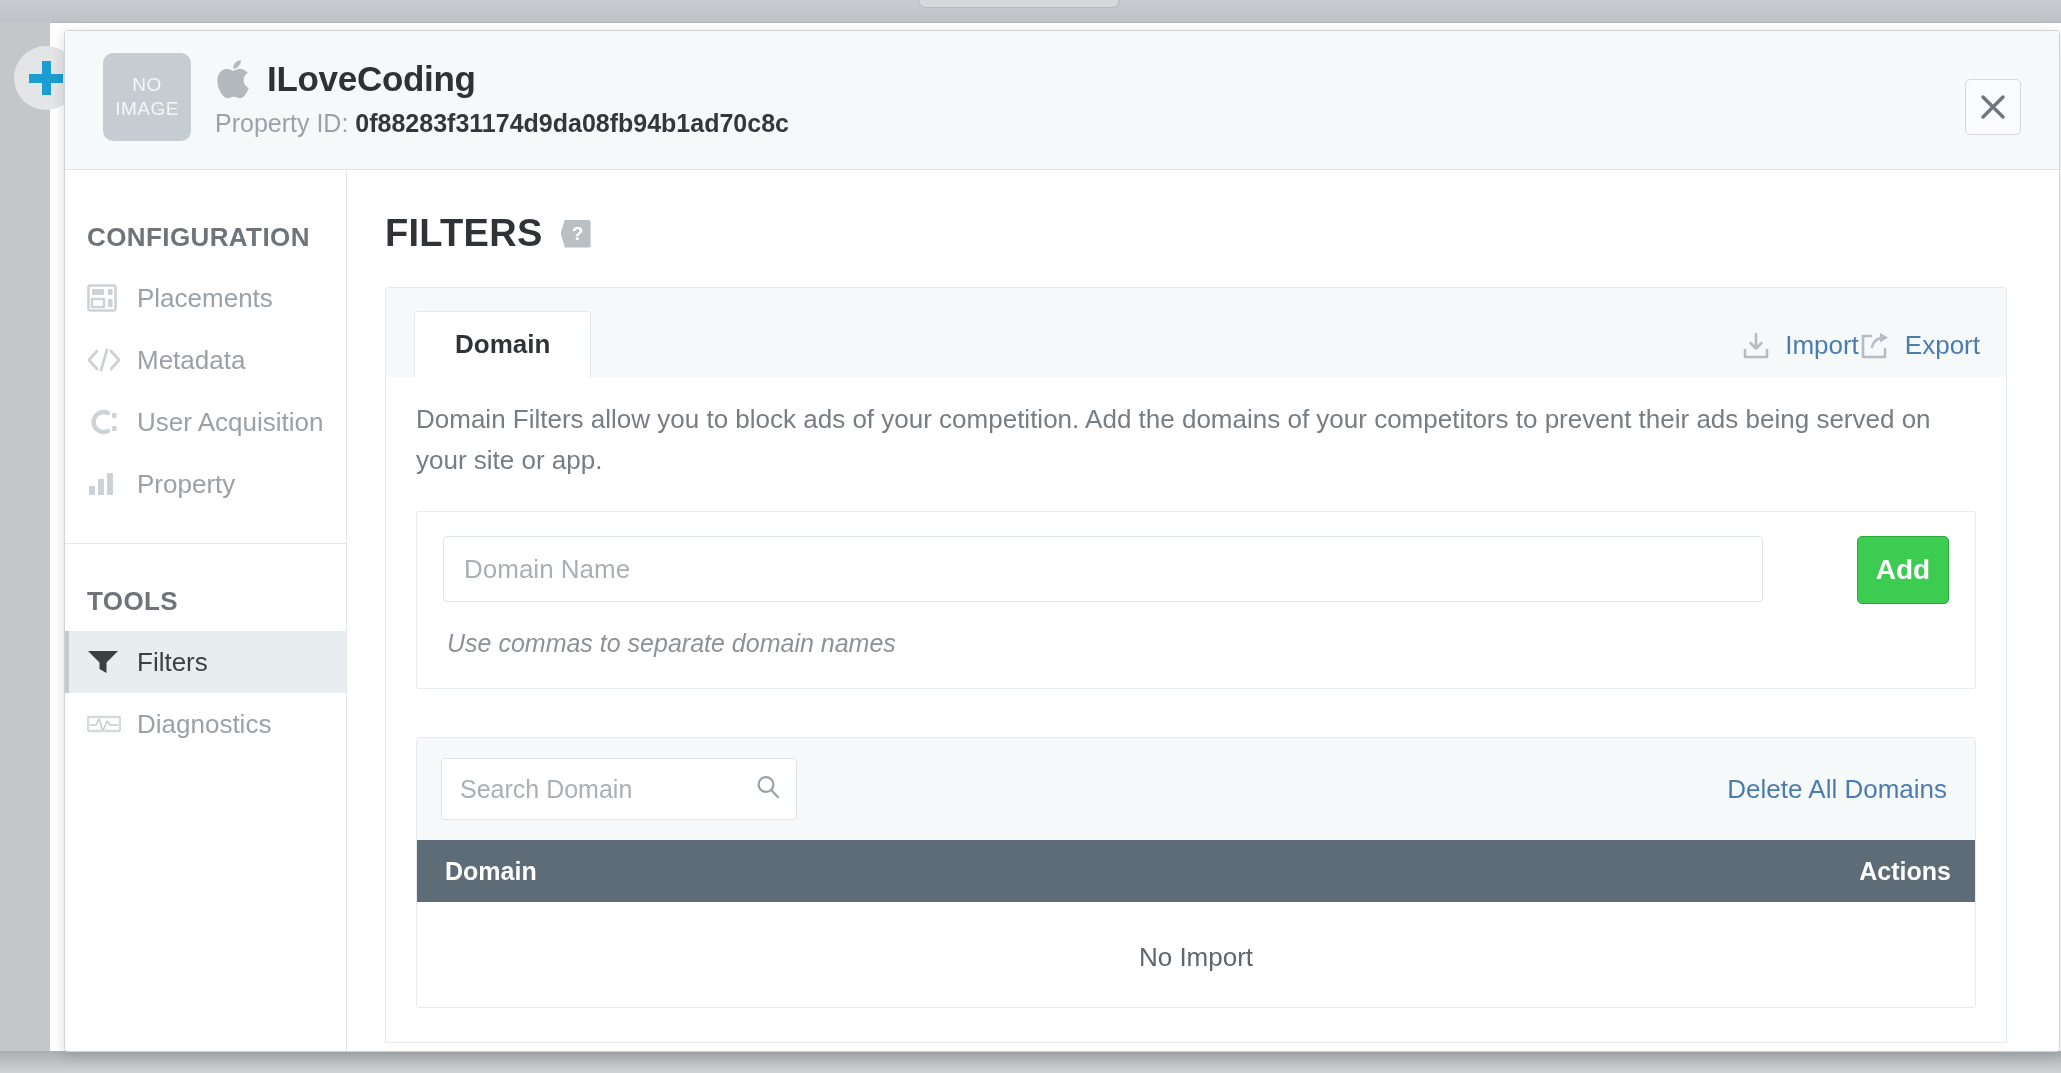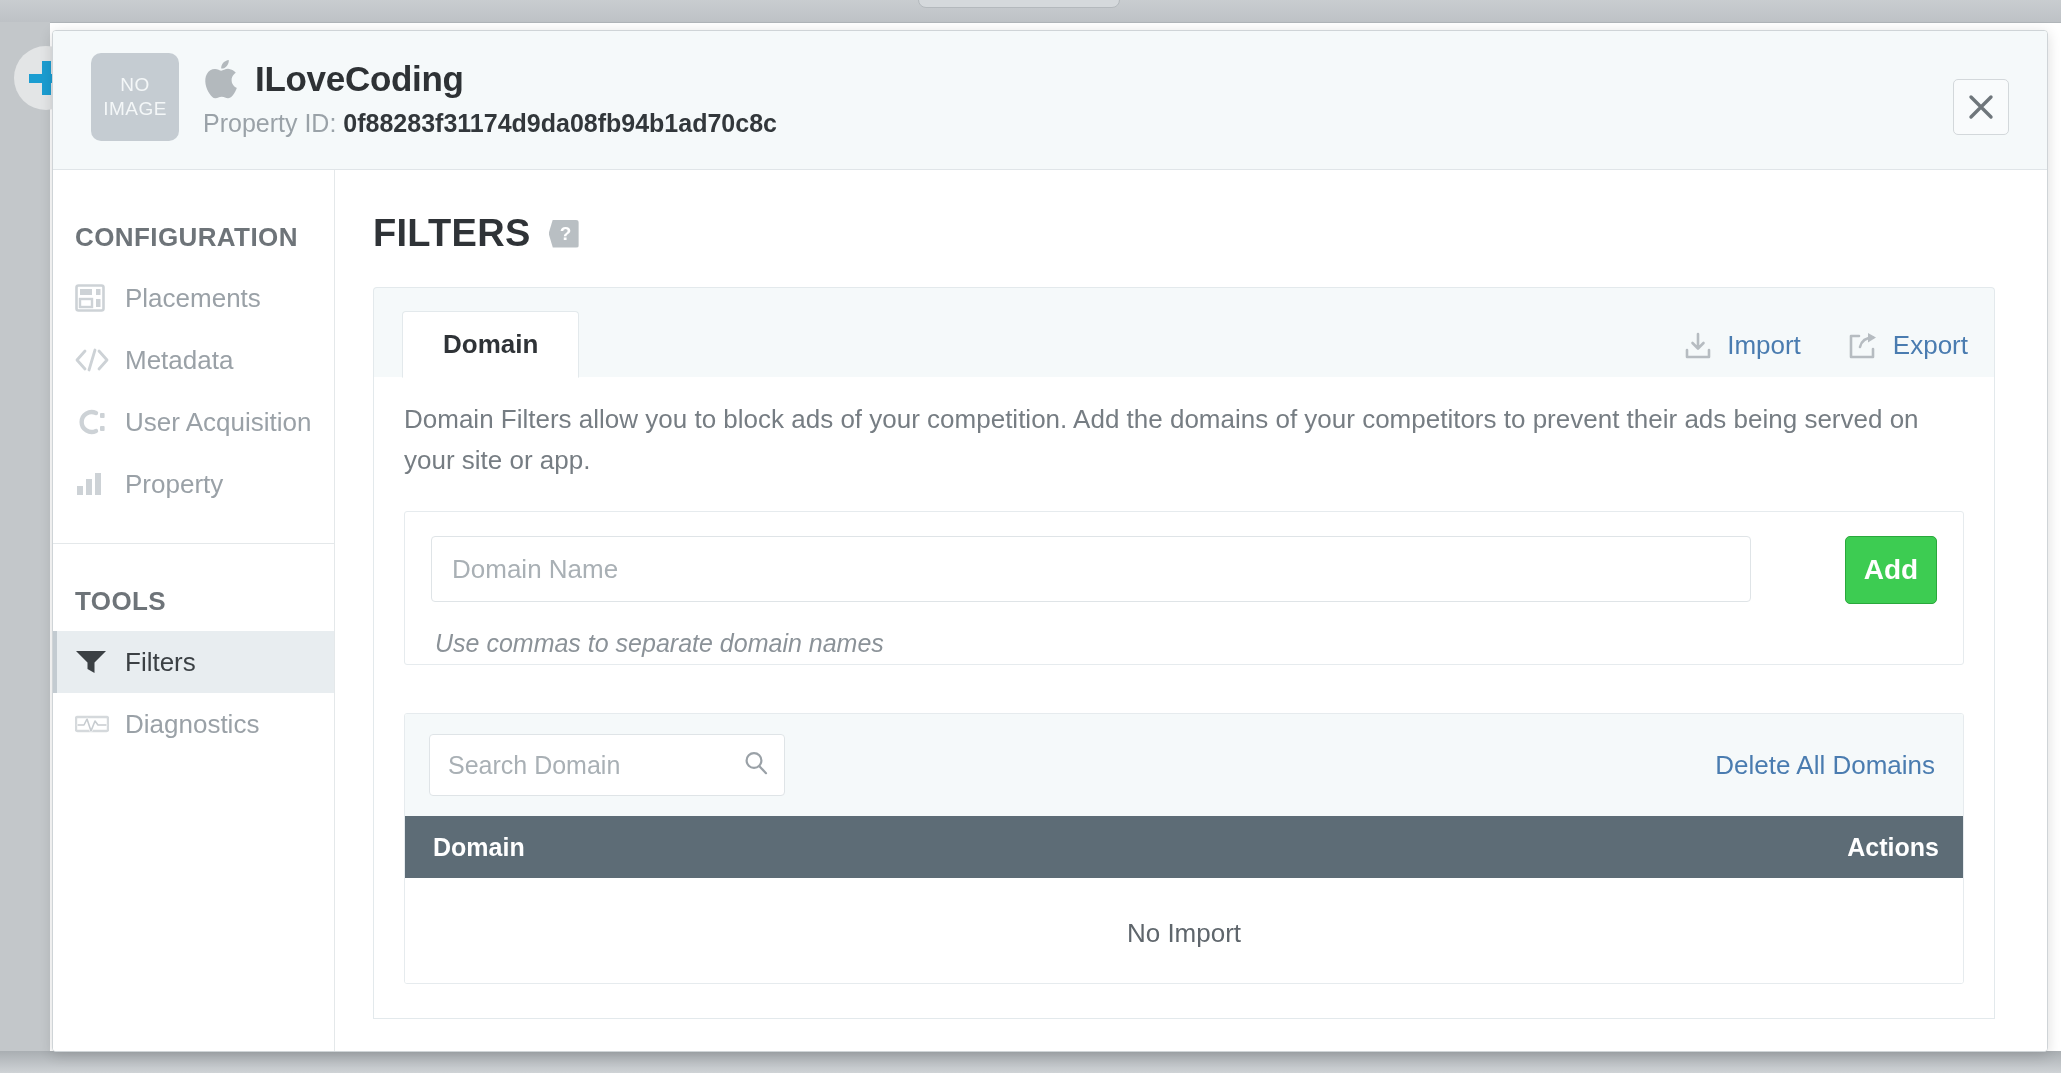--- a/index.html
+++ b/index.html
@@ -82,21 +82,21 @@
     left: 0;
     bottom: 0;
     width: 2061px;
     height: 22px;
     background: linear-gradient(#a9aeb2, #cfd3d6);
   }
 
   
   #modal {
     position: absolute;
-    left: 52px;
+    left: 64px;
     top: 30px;
     width: 1994px;
     height: 1020px;
     background: #ffffff;
     border: 1px solid #cfd4d7;
     border-radius: 4px;
     box-shadow: 0 3px 14px rgba(0,0,0,.14);
     overflow: hidden;
   }
 
@@ -298,21 +298,20 @@
     font-weight: 700;
     border: 1px solid #e3e9ec;
     border-bottom: 1px solid #ffffff;
     border-radius: 4px 4px 0 0;
     margin-bottom: -1px;
     height: 67px;
   }
   .tab-actions {
     display: flex;
     align-items: center;
-    gap: 46px;
     padding-bottom: 16px;
   }
   .tab-action {
     display: flex;
     align-items: center;
     gap: 14px;
     color: #4a7cb0;
     font-size: 26px;
     cursor: pointer;
   }
@@ -331,21 +330,21 @@
     color: #767d83;
     padding: 22px 2px 0 0;
   }
 
   
   .add-box {
     margin-top: 30px;
     border: 1px solid #e6ebee;
     border-radius: 3px;
     background: #ffffff;
-    padding: 24px 26px 6px 26px;
+    padding: 24px 26px 30px 26px;
     box-sizing: border-box;
   }
   .add-row {
     display: flex;
     align-items: flex-start;
     gap: 0;
   }
   .domain-input {
     flex: 1;
     height: 66px;

